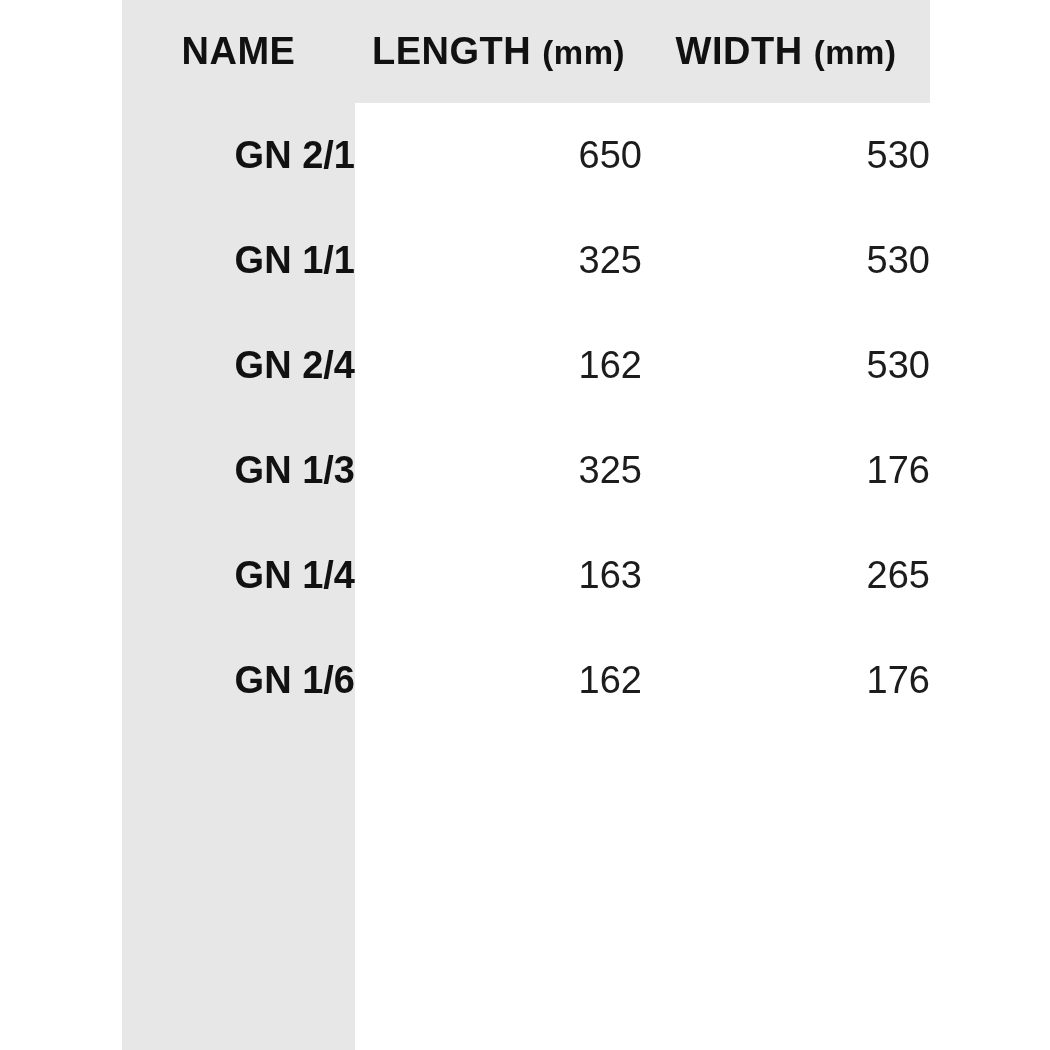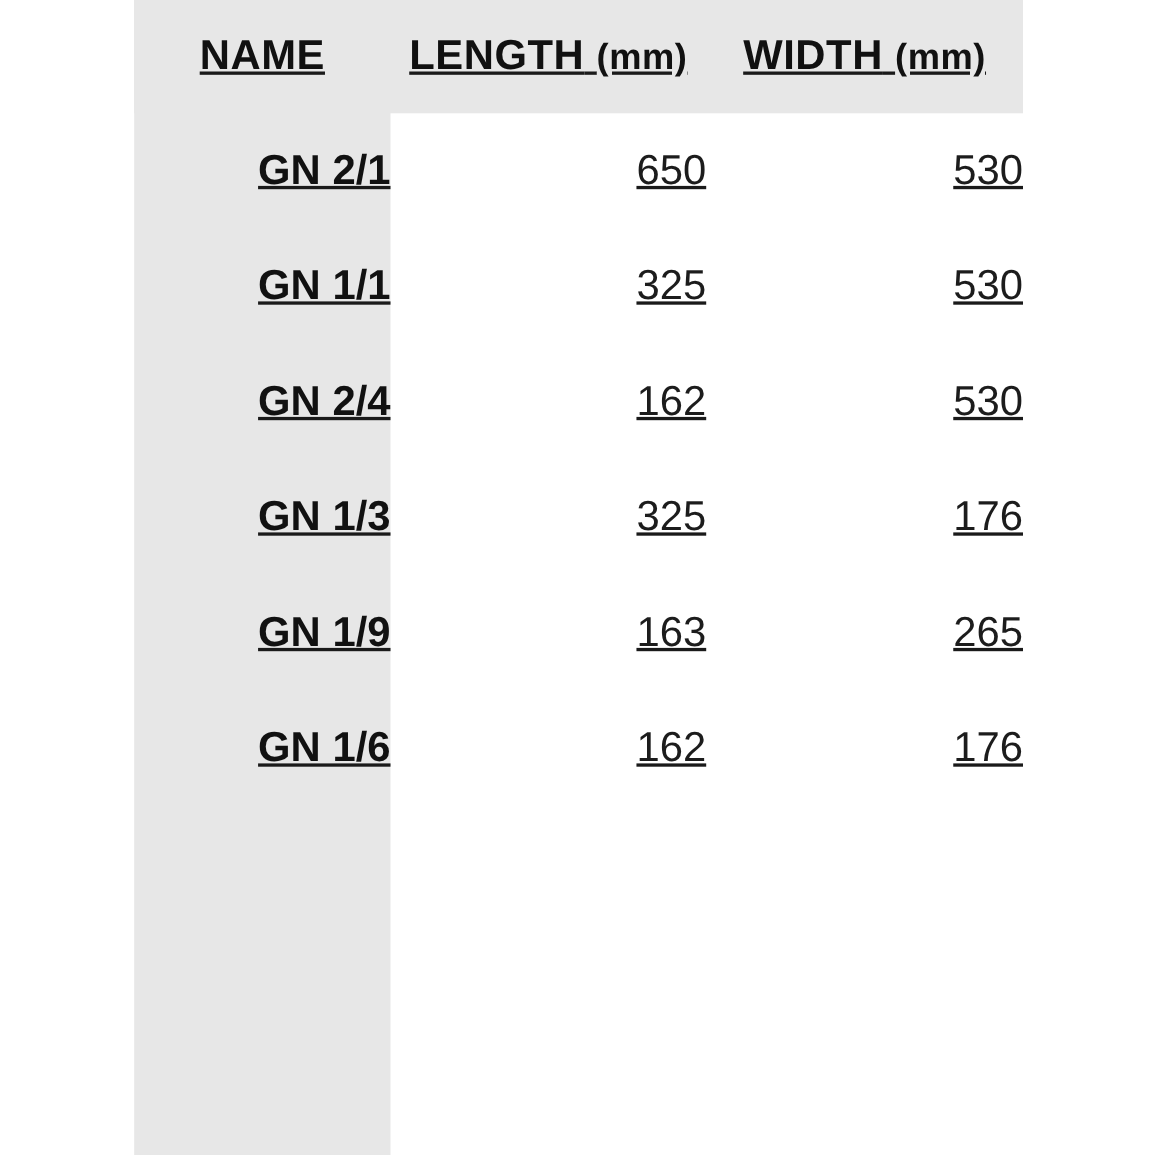--- a/index.html
+++ b/index.html
@@ -12,21 +12,20 @@
     height: 1050px;
     font-family: "Liberation Sans", sans-serif;
     color: #1a1a1a;
     overflow: hidden;
   }
   .sheet {
     position: relative;
     width: 1050px;
     height: 1050px;
     background: #ffffff;
-    text-decoration: underline;
   }
   
   .col-shade {
     position: absolute;
     left: 122px;
     top: 0;
     width: 233px;
     height: 1050px;
     background: #e7e7e7;
   }
@@ -124,21 +123,21 @@
         <td class="name">GN 2/4</td>
         <td class="num">162</td>
         <td class="num">530</td>
       </tr>
       <tr>
         <td class="name">GN 1/3</td>
         <td class="num">325</td>
         <td class="num">176</td>
       </tr>
       <tr>
-        <td class="name">GN 1/9</td>
+        <td class="name">GN 1/4</td>
         <td class="num">163</td>
         <td class="num">265</td>
       </tr>
       <tr>
         <td class="name">GN 1/6</td>
         <td class="num">162</td>
         <td class="num">176</td>
       </tr>
     </tbody>
   </table>

